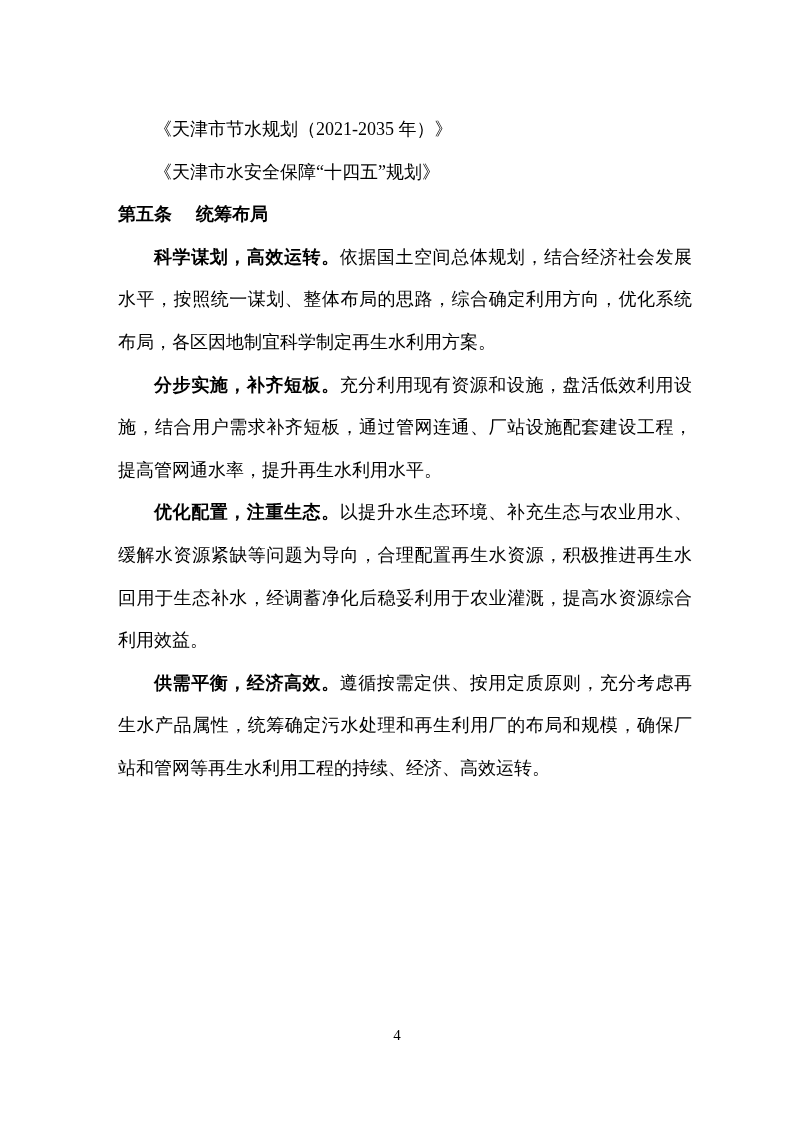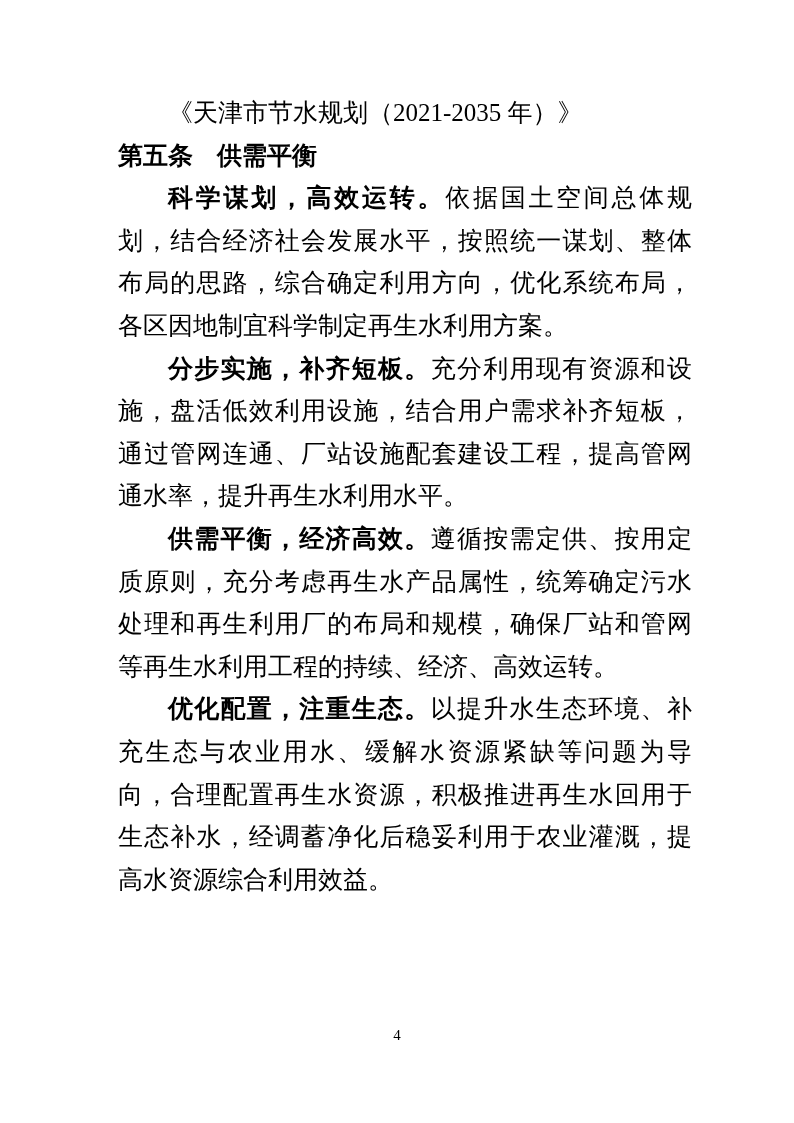--- a/index.html
+++ b/index.html
@@ -12,23 +12,23 @@
     width: 794px;
     height: 1123px;
     background: #ffffff;
     overflow: hidden;
     font-family: "Liberation Serif", "DejaVu Serif", serif;
     color: #000000;
   }
   .content {
     position: absolute;
     left: 118px;
-    top: 92px;
+    top: 108px;
     width: 574px;
-    font-size: 25px;
+    font-size: 18px;
     line-height: 42.6px;
     text-align: justify;
   }
   .content p {
     margin: 0;
     padding: 0;
   }
   .ref-line {
     text-indent: 2em;
   }
@@ -54,28 +54,29 @@
     line-height: 20px;
   }
 </style>
 </head>
 <body>
 
 <div class="page">
   <div class="content">
 
     <p class="ref-line">《天津市节水规划（2021-2035 年）》</p>
+    <p class="ref-line">《天津市水安全保障“十四五”规划》</p>
 
-    <p class="article-heading"><span>第五条</span><span class="article-title">供需平衡</span></p>
+    <p class="article-heading"><span>第五条</span><span class="article-title">统筹布局</span></p>
 
     <p class="principle"><span class="lead">科学谋划，高效运转。</span><span>依据国土空间总体规划，结合经济社会发展水平，按照统一谋划、整体布局的思路，综合确定利用方向，优化系统布局，各区因地制宜科学制定再生水利用方案。</span></p>
 
     <p class="principle"><span class="lead">分步实施，补齐短板。</span><span>充分利用现有资源和设施，盘活低效利用设施，结合用户需求补齐短板，通过管网连通、厂站设施配套建设工程，提高管网通水率，提升再生水利用水平。</span></p>
 
+    <p class="principle"><span class="lead">优化配置，注重生态。</span><span>以提升水生态环境、补充生态与农业用水、缓解水资源紧缺等问题为导向，合理配置再生水资源，积极推进再生水回用于生态补水，经调蓄净化后稳妥利用于农业灌溉，提高水资源综合利用效益。</span></p>
+
     <p class="principle"><span class="lead">供需平衡，经济高效。</span><span>遵循按需定供、按用定质原则，充分考虑再生水产品属性，统筹确定污水处理和再生利用厂的布局和规模，确保厂站和管网等再生水利用工程的持续、经济、高效运转。</span></p>
-
-    <p class="principle"><span class="lead">优化配置，注重生态。</span><span>以提升水生态环境、补充生态与农业用水、缓解水资源紧缺等问题为导向，合理配置再生水资源，积极推进再生水回用于生态补水，经调蓄净化后稳妥利用于农业灌溉，提高水资源综合利用效益。</span></p>
 
 
   </div>
 
   <div class="page-number">4</div>
 </div>
 
 </body></html>

